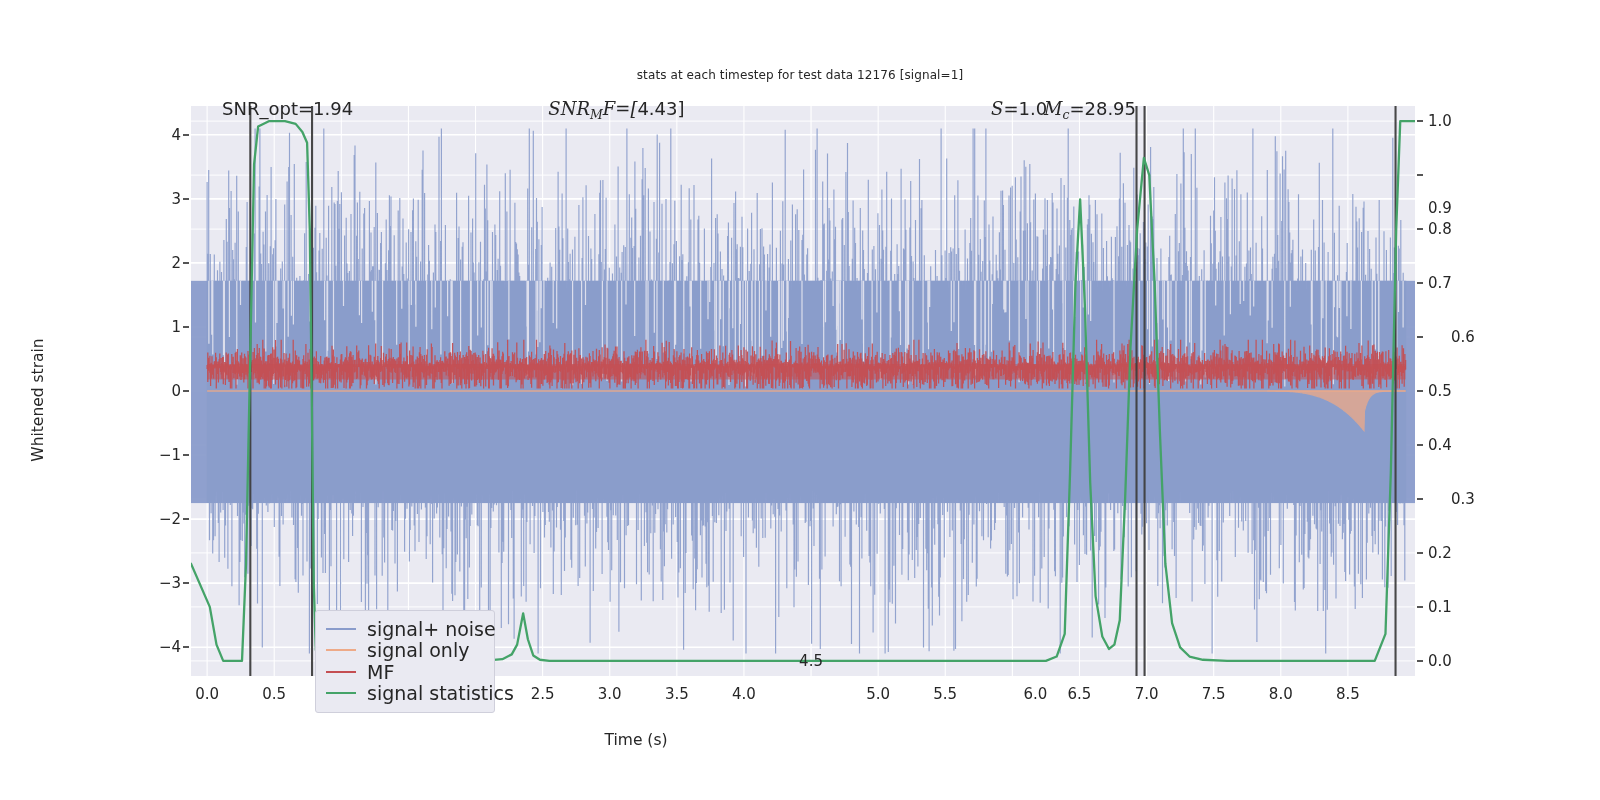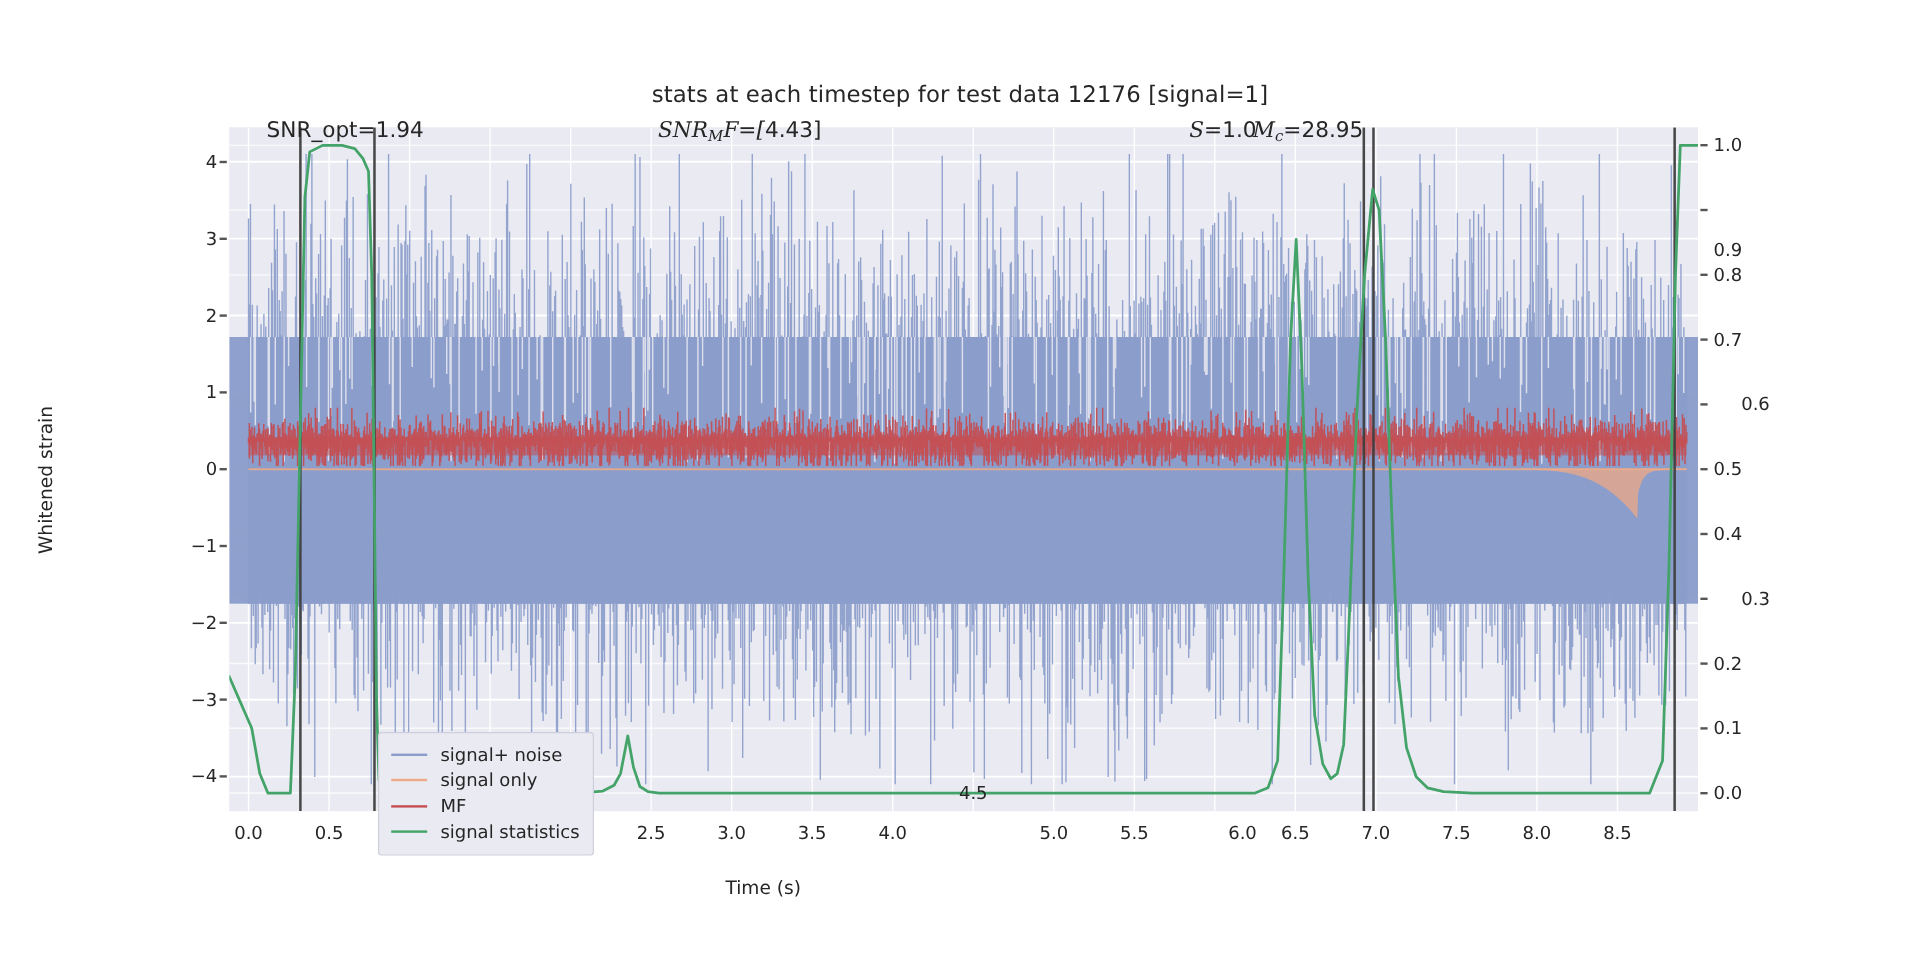--- a/index.html
+++ b/index.html
@@ -6,21 +6,21 @@
   body{
     width:1600px;height:800px;background:#ffffff;
     font-family:"DejaVu Sans","Liberation Sans",sans-serif;
     overflow:hidden;position:relative;
   }
   #figure{position:absolute;left:0;top:0;width:1600px;height:800px;background:#ffffff;}
 
   
   #title{
     position:absolute;left:0;top:68px;width:1600px;text-align:center;
-    font-size:19px;color:#262626;letter-spacing:.1px;
+    font-size:12px;color:#262626;letter-spacing:.1px;
   }
 
   
   #axes{
     position:absolute;left:191px;top:106px;width:1224px;height:570px;
     background:#eaeaf2;overflow:hidden;
   }
   #plotsvg{position:absolute;left:0;top:0;width:1224px;height:570px;display:block;}
   .ylabel-l{
     position:absolute;width:60px;text-align:right;font-size:15px;color:#262626;
@@ -57,21 +57,21 @@
               font-family:"DejaVu Serif","Liberation Serif",serif;}
 
   
   #legend{
     position:absolute;left:315px;top:610px;width:180px;
     background:#eaeaf2;border:1px solid #cfcfdb;border-radius:3px;
     padding:7px 10px 8px 10px;box-sizing:border-box;
   }
   .legend-row{display:flex;align-items:center;height:21.5px;}
   .legend-swatch{width:30px;height:0;border-top-width:2.2px;border-top-style:solid;margin-right:11px;flex:0 0 30px;}
-  .legend-text{font-size:15px;color:#262626;white-space:nowrap;}
+  .legend-text{font-size:19px;color:#262626;white-space:nowrap;}
 </style>
 </head>
 <body>
 
 <div id="figure">
 
   <div id="title">stats at each timestep for test data 12176 [signal=1]</div>
 
   <div id="axes">
     <svg id="plotsvg" viewBox="0 0 1224 570" preserveAspectRatio="none">

